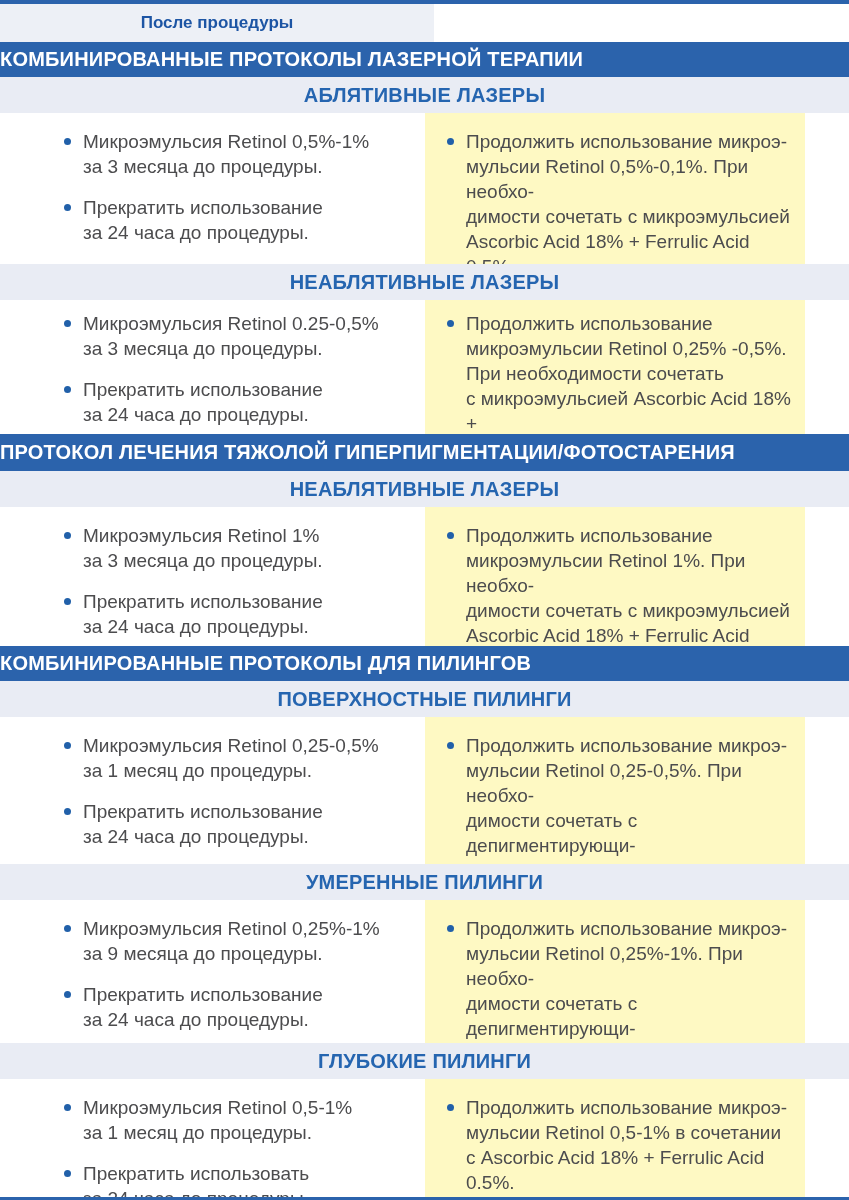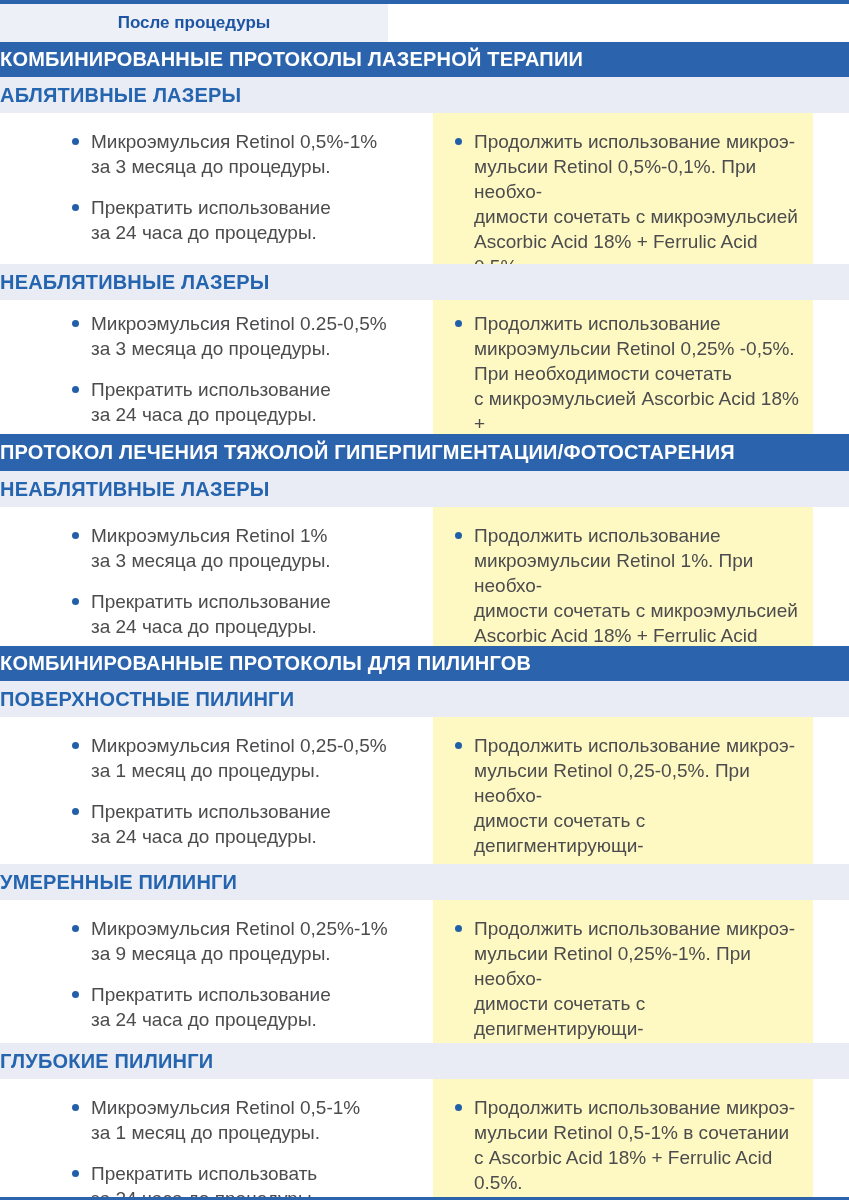--- a/index.html
+++ b/index.html
@@ -12,37 +12,37 @@
   .edge-strip { width: 100%; background: #2b63ac; }
   .edge-strip.top { height: 4px; }
   .edge-strip.bottom { height: 6px; }
 
   .col-header { display: flex; height: 38px; }
   .col-header .cell {
     display: flex; align-items: center; justify-content: center;
     font-size: 17px; font-weight: bold; color: #1d55a4;
   }
   .col-header .cell.before { width: 425px; background: #ffffff; }
-  .col-header .cell.after  { width: 388px; background: #edf0f6; }
+  .col-header .cell.after  { width: 434px; background: #edf0f6; }
 
   .banner-main {
     background: #2b63ac; color: #ffffff;
     display: flex; align-items: center; justify-content: flex-start;
     font-weight: bold; font-size: 20px; height: 35px; letter-spacing: 0.2px;
     text-transform: uppercase;
   }
   .banner-main.tall { height: 37px; }
   .banner-sub {
     background: #e9ecf4; color: #2565b0;
-    display: flex; align-items: center; 
+    display: flex; align-items: center; justify-content: center;
     font-weight: bold; font-size: 20px; height: 36px; letter-spacing: 0.2px;
     text-transform: uppercase;
   }
 
-  .row { display: flex; overflow: hidden; padding-left: 8px; }
+  .row { display: flex; overflow: hidden; }
   .row.h1 { height: 151px; } .row.h2 { height: 134px; }
   .row.h3 { height: 139px; } .row.h4 { height: 147px; }
   .row.h5 { height: 143px; } .row.h6 { height: 118px; }
   .row .col { overflow: hidden; }
   .col.before { width: 425px; background: #ffffff; padding: 16px 14px 0 64px; }
   .col.after  { width: 380px; background: #fef9c3; padding: 16px 14px 0 22px; }
   .row.pt2 .col { padding-top: 11px; }
 
   .bullet { display: flex; margin-bottom: 16px; }
   .dot {

